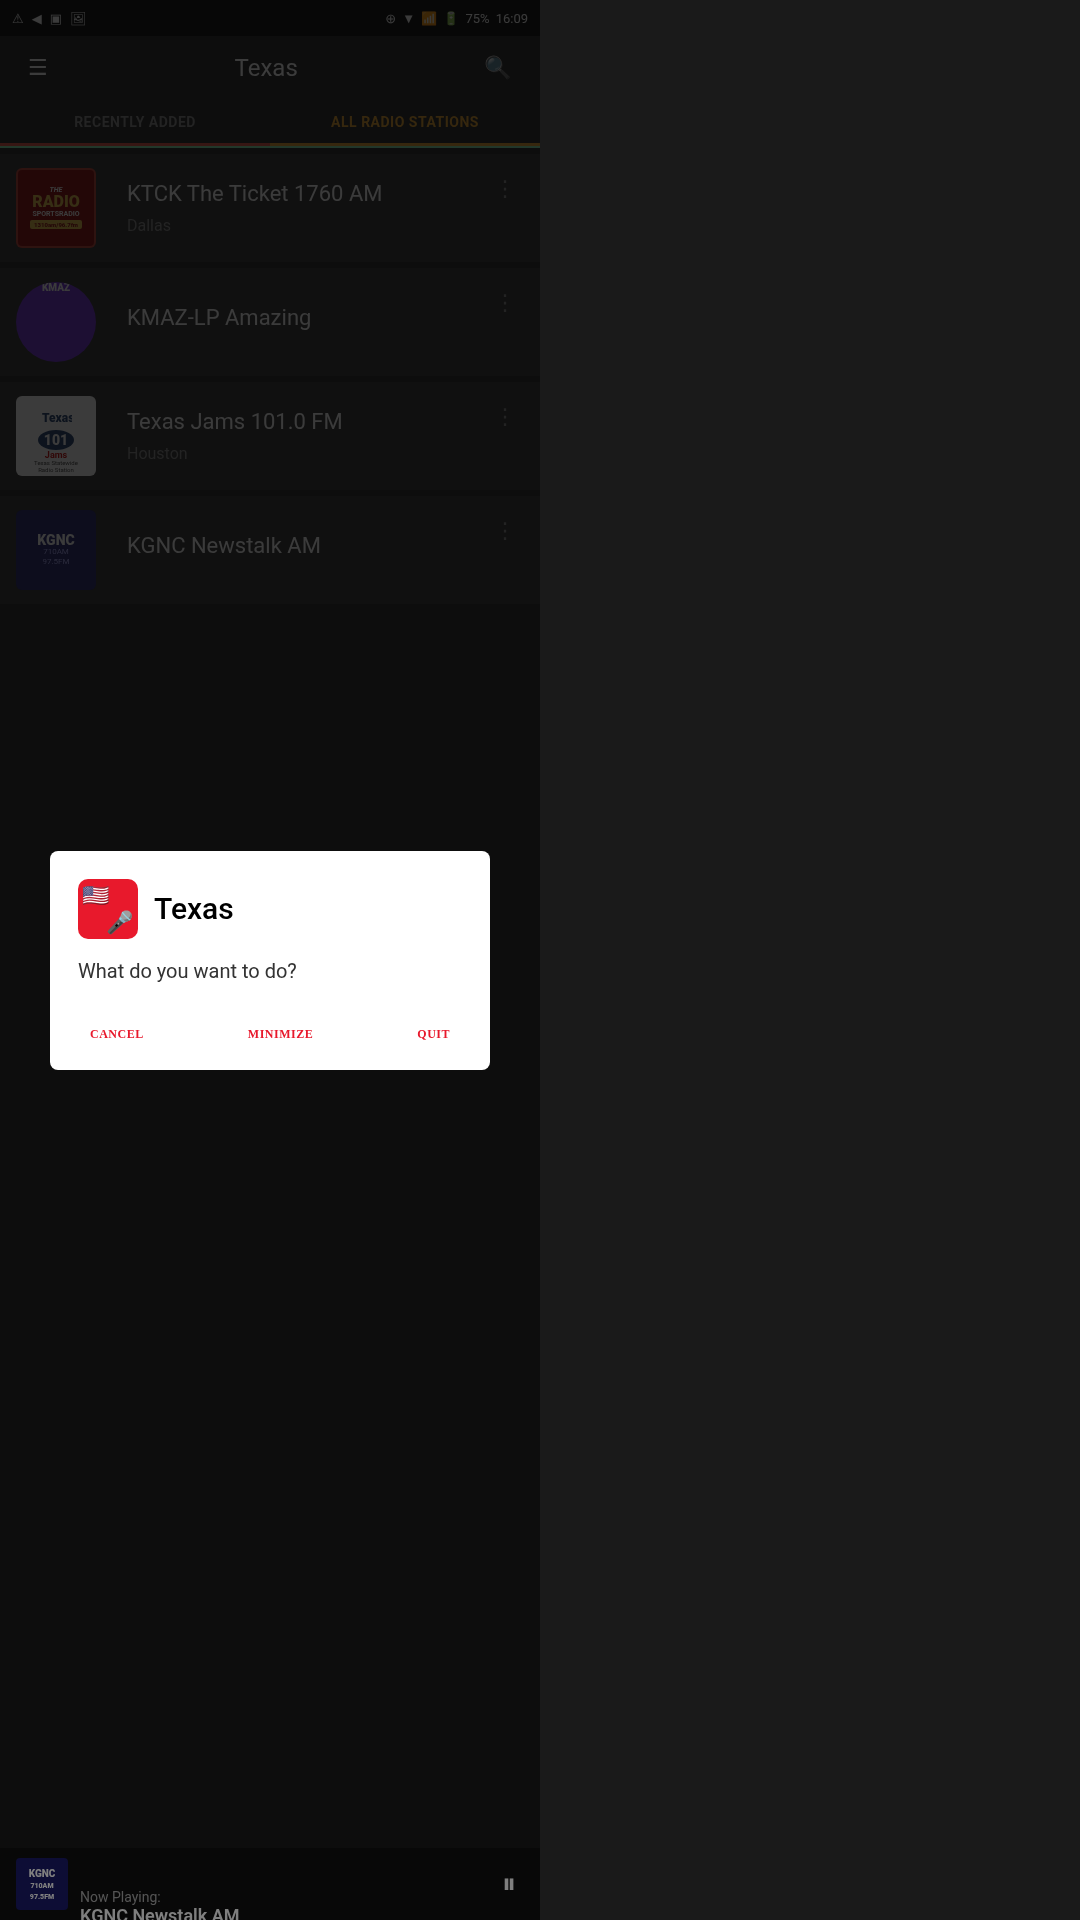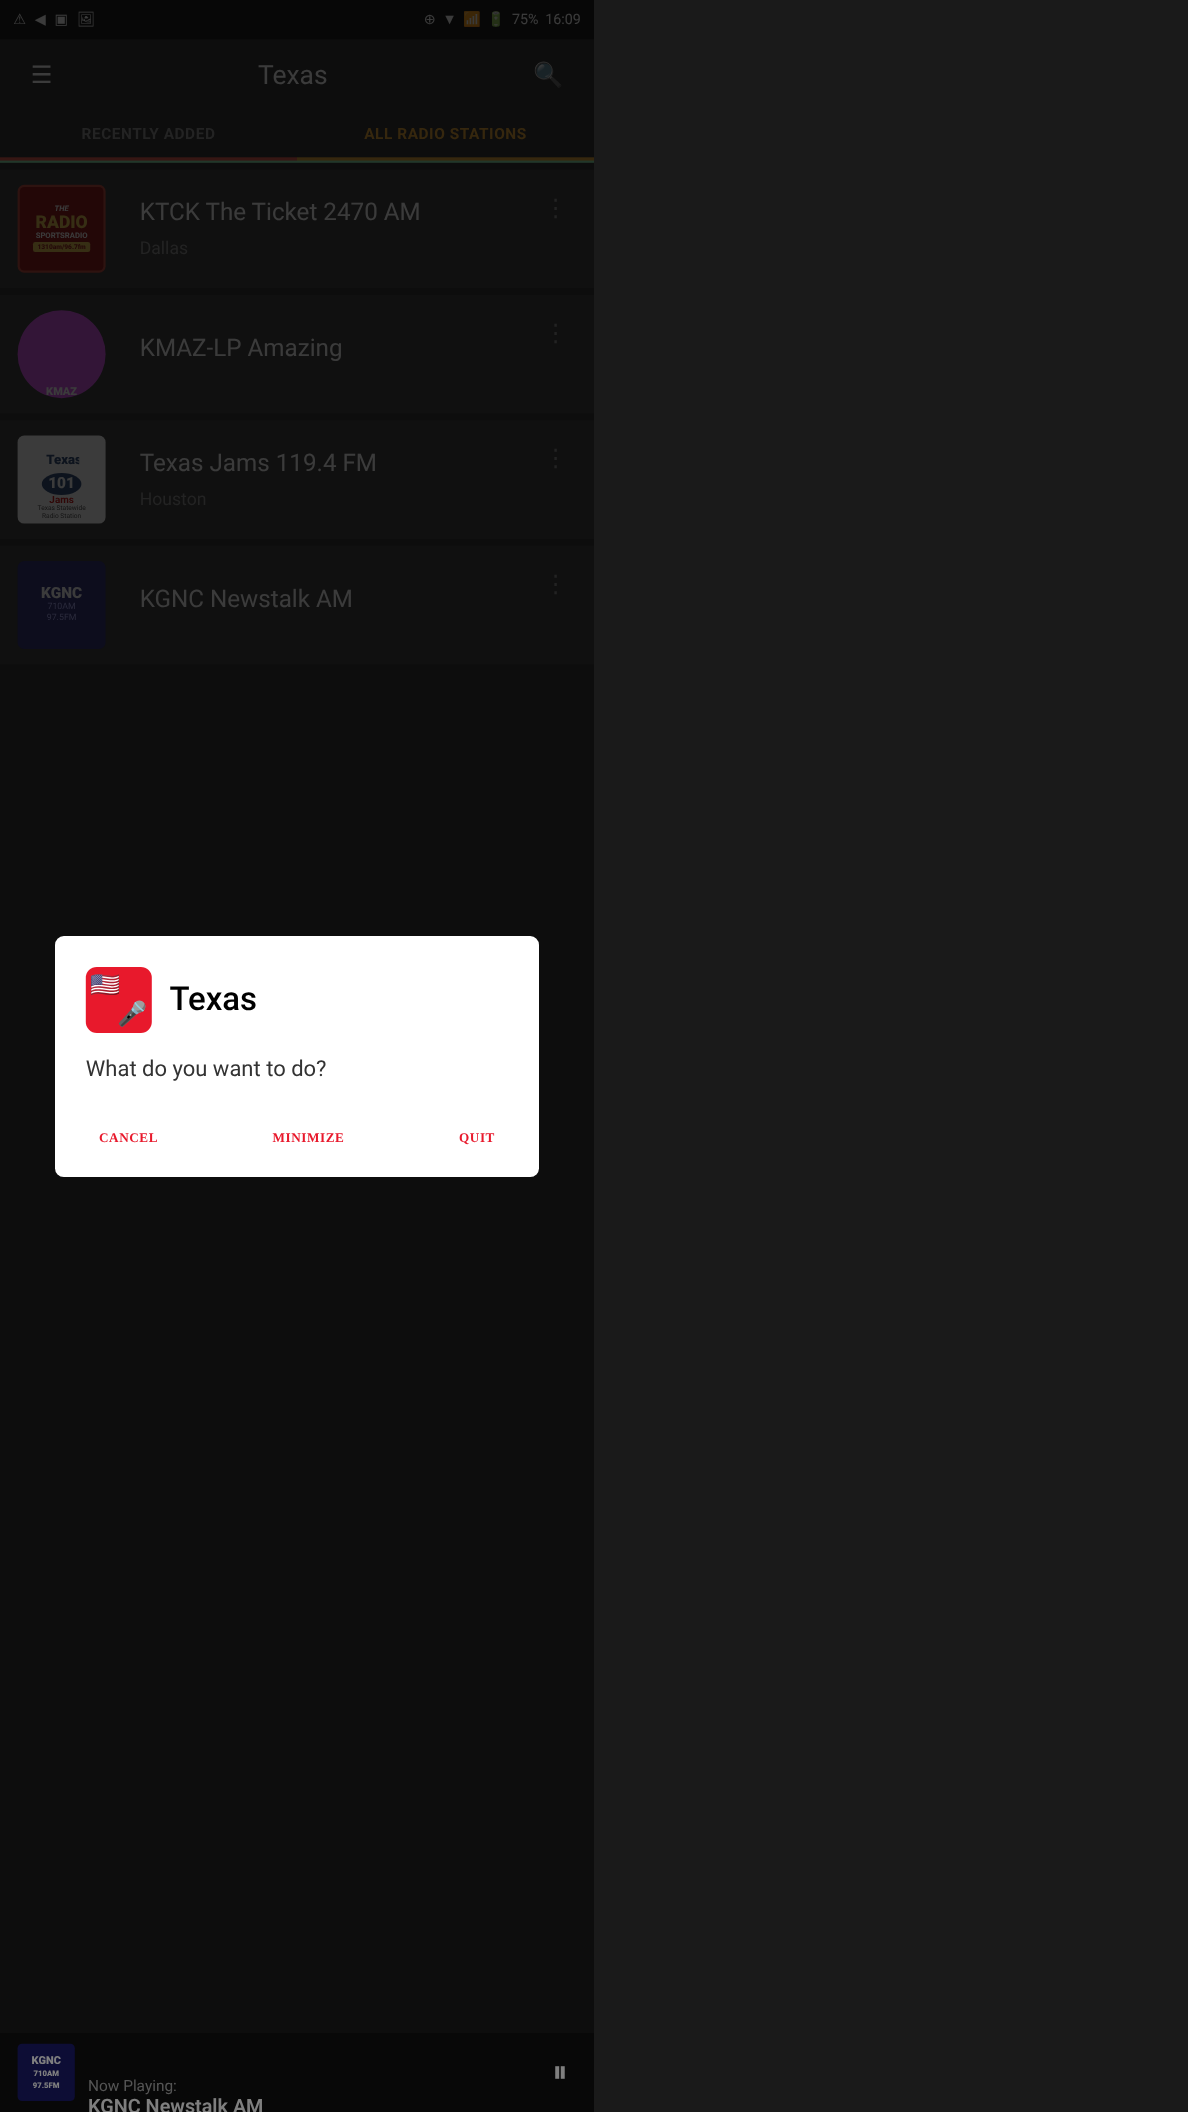--- a/index.html
+++ b/index.html
@@ -197,23 +197,23 @@
     
     .logo-kgnc {
       background: #1a1a6b;
       display: flex;
       align-items: center;
       justify-content: center;
     }
 
     
     .logo-kmaz {
-      background: #d946ef;
-      display: flex;
-      align-items: flex-end;
+      background: #6d28d9;
+      display: flex;
+      align-items: flex-start;
       justify-content: center;
       border-radius: 50%;
     }
     .logo-kmaz-text {
       color: #fff;
       font-size: 10px;
       font-weight: 900;
       text-align: center;
     }
 
@@ -417,21 +417,21 @@
     <div class="station-item">
       <div class="station-logo logo-ktck">
         <div class="logo-ktck-inner">
           <span class="logo-ktck-text1">THE</span>
           <span class="logo-ktck-text2">RADIO</span>
           <span class="logo-ktck-text3">SPORTSRADIO</span>
           <div class="logo-ktck-badge">1310am/96.7fm</div>
         </div>
       </div>
       <div class="station-info">
-        <div class="station-name">KTCK The Ticket 2470 AM</div>
+        <div class="station-name">KTCK The Ticket 1760 AM</div>
         <div class="station-city">Dallas</div>
       </div>
       <button class="station-menu-btn">⋮</button>
     </div>
 
     <div class="station-item">
       <div class="station-logo logo-kmaz">
         <span class="logo-kmaz-text">KMAZ</span>
       </div>
       <div class="station-info">
@@ -448,21 +448,21 @@
             <svg width="32" height="32" viewBox="0 0 32 32">
               <text x="2" y="24" font-size="12" fill="#1a3a6b" font-weight="900">Texas</text>
             </svg>
           </div>
           <div style="background:#1a3a6b;color:#fff;font-size:14px;font-weight:900;padding:2px 6px;border-radius:50%;display:inline-block;">101</div>
           <div style="font-size:9px;color:#c00;font-weight:700;">Jams</div>
           <div style="font-size:6px;color:#444;text-align:center;line-height:1.1;">Texas Statewide<br>Radio Station</div>
         </div>
       </div>
       <div class="station-info">
-        <div class="station-name">Texas Jams 119.4 FM</div>
+        <div class="station-name">Texas Jams 101.0 FM</div>
         <div class="station-city">Houston</div>
       </div>
       <button class="station-menu-btn">⋮</button>
     </div>
 
     <div class="station-item">
       <div class="station-logo logo-kgnc">
         <div style="text-align:center;">
           <div style="font-size:14px;font-weight:900;color:#fff;line-height:1;">KGNC</div>
           <div style="font-size:8px;color:#aaf;line-height:1.2;">710AM<br>97.5FM</div>

